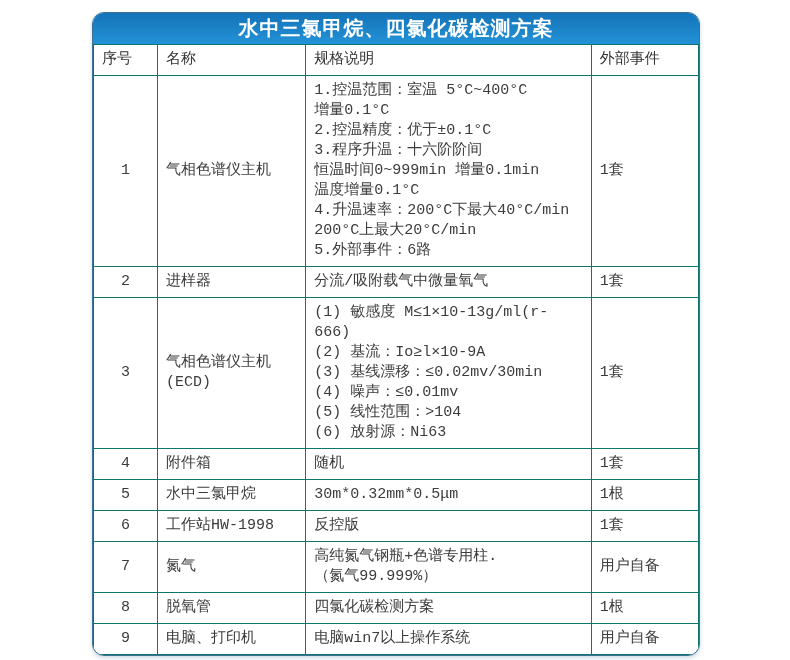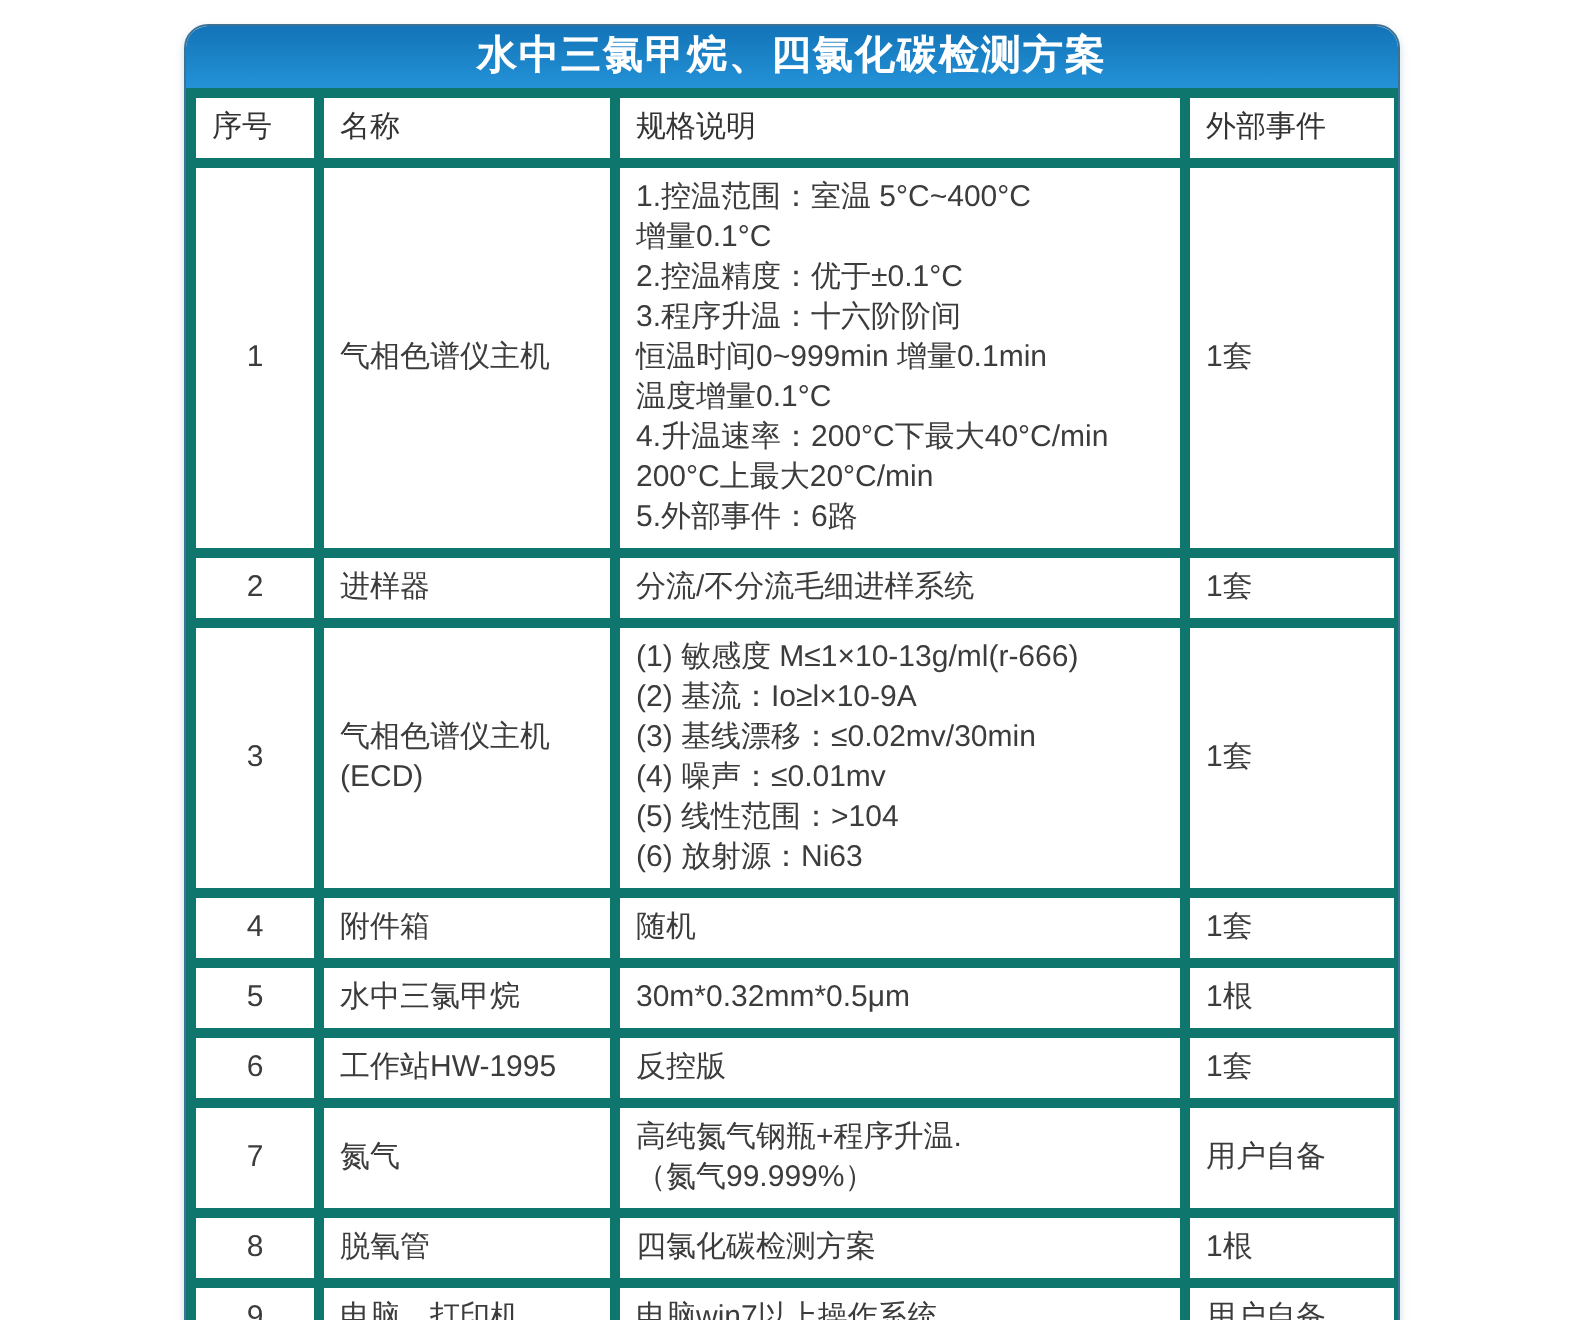--- a/index.html
+++ b/index.html
@@ -40,24 +40,25 @@
     width: 100%;
     border-collapse: collapse;
     table-layout: fixed;
     font-size: 15px;
   }
   table.spec col.w-no   { width: 64px; }
   table.spec col.w-name { width: 148px; }
   table.spec col.w-spec { width: 285px; }
   table.spec col.w-qty  { width: 107px; }
   table.spec th, table.spec td {
-    border: 5px solid #0f766e;
+    border: 1px solid #0f766e;
     vertical-align: middle;
     padding: 5px 8px;
     line-height: 20px;
+    font-family: Liberation Mono, monospace;
   }
   table.spec th {
     font-weight: normal;
     text-align: left;
     height: 19px;
     color: #333333;
   }
   th.h-no { padding-left: 8px; }
   td.c-no {
     text-align: center;
@@ -105,21 +106,21 @@
 恒温时间0~999min 增量0.1min
 温度增量0.1°C
 4.升温速率：200°C下最大40°C/min
 200°C上最大20°C/min
 5.外部事件：6路</td>
           <td class="c-qty">1套</td>
         </tr>
         <tr>
           <td class="c-no">2</td>
           <td class="c-name">进样器</td>
-          <td class="c-spec">分流/不分流毛细进样系统</td>
+          <td class="c-spec">分流/吸附载气中微量氧气</td>
           <td class="c-qty">1套</td>
         </tr>
         <tr>
           <td class="c-no">3</td>
           <td class="c-name">气相色谱仪主机
 (ECD)</td>
           <td class="c-spec">(1) 敏感度 M≤1×10-13g/ml(r-666)
 (2) 基流：Io≥l×10-9A
 (3) 基线漂移：≤0.02mv/30min
 (4) 噪声：≤0.01mv
@@ -134,28 +135,28 @@
           <td class="c-qty">1套</td>
         </tr>
         <tr>
           <td class="c-no">5</td>
           <td class="c-name">水中三氯甲烷</td>
           <td class="c-spec">30m*0.32mm*0.5μm</td>
           <td class="c-qty">1根</td>
         </tr>
         <tr>
           <td class="c-no">6</td>
-          <td class="c-name">工作站HW-1995</td>
+          <td class="c-name">工作站HW-1998</td>
           <td class="c-spec">反控版</td>
           <td class="c-qty">1套</td>
         </tr>
         <tr>
           <td class="c-no">7</td>
           <td class="c-name">氮气</td>
-          <td class="c-spec">高纯氮气钢瓶+程序升温.
+          <td class="c-spec">高纯氮气钢瓶+色谱专用柱.
 （氮气99.999%）</td>
           <td class="c-qty">用户自备</td>
         </tr>
         <tr>
           <td class="c-no">8</td>
           <td class="c-name">脱氧管</td>
           <td class="c-spec">四氯化碳检测方案</td>
           <td class="c-qty">1根</td>
         </tr>
         <tr>

